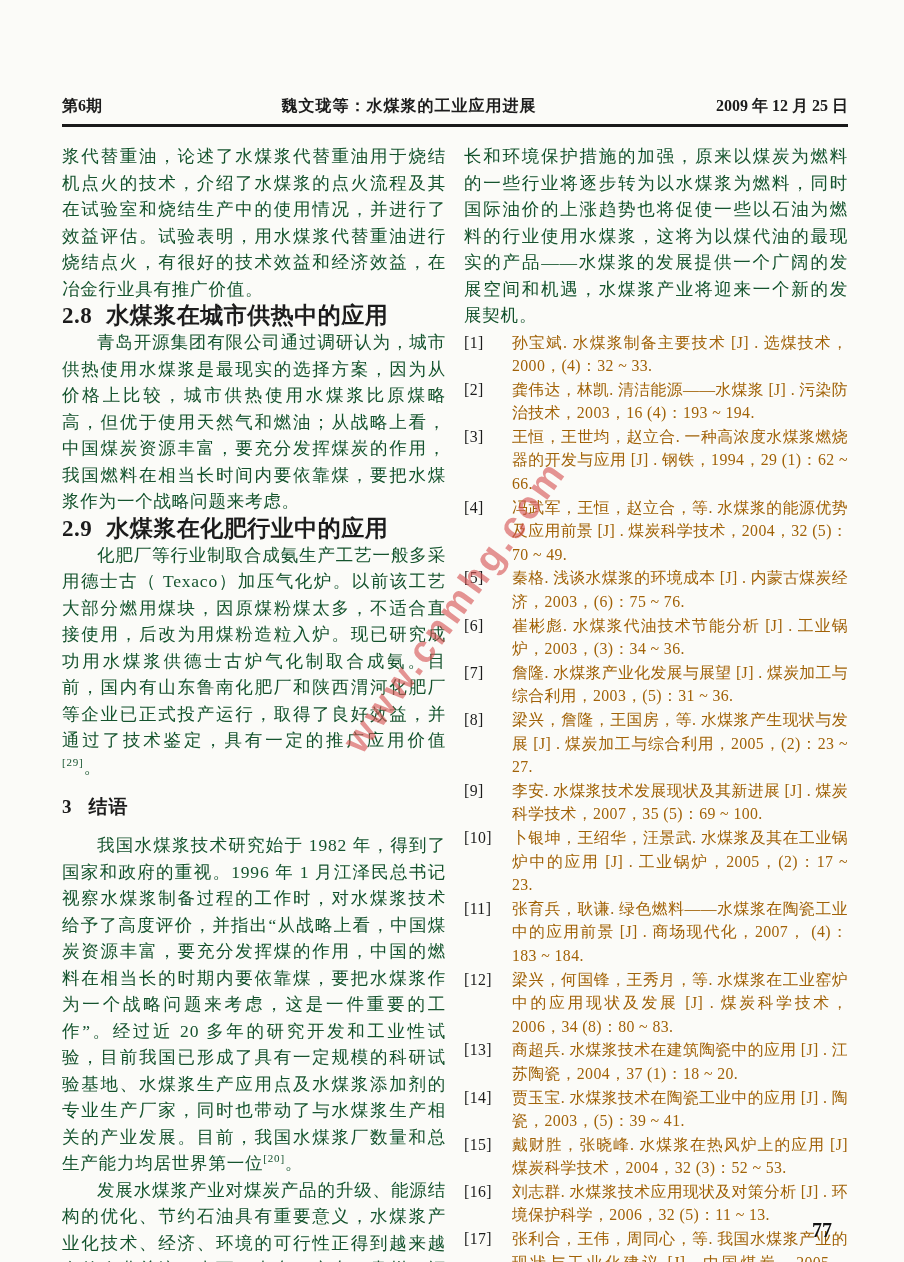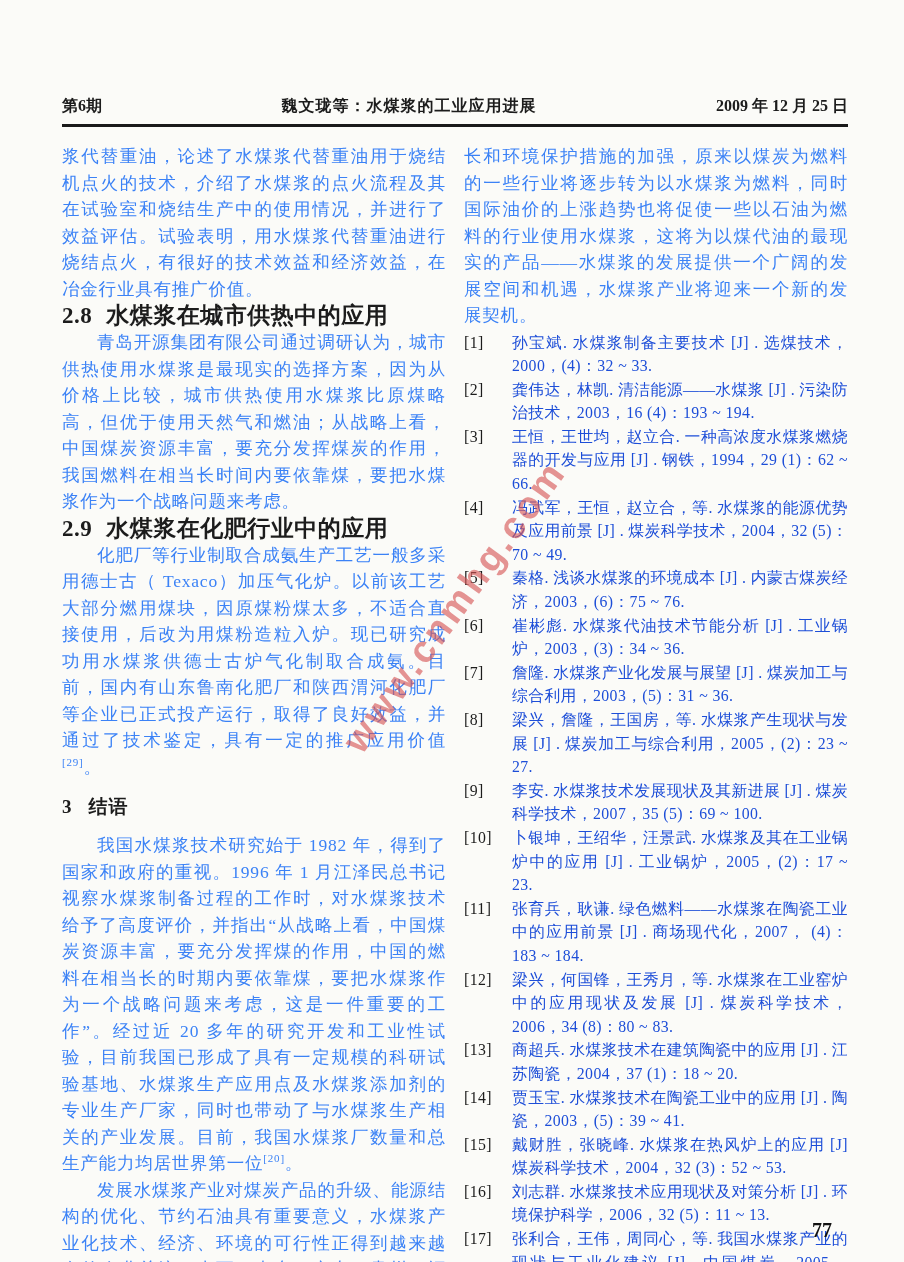--- a/index.html
+++ b/index.html
@@ -32,21 +32,21 @@
     gap: 18px;
     margin-top: 16px;
   }
   .col { flex: 1; min-width: 0; }
   
   .para {
     font-size: 17.5px;
     line-height: 26.5px;
     letter-spacing: 0.8px;
     text-align: justify;
-    color: #3b82f6;
+    color: #14532d;
   }
   .para.indent { text-indent: 2em; }
   .sec-heading {
     font-size: 23px;
     font-weight: bold;
     line-height: 27px;
     letter-spacing: 0.5px;
   }
   .sec-heading .sec-num { margin-right: 14px; }
   .big-heading {
@@ -77,21 +77,21 @@
     line-height: 23.6px;
     letter-spacing: 0.4px;
   }
   .ref-id {
     flex: 0 0 48px;
     padding-top: 0;
   }
   .ref-text {
     flex: 1;
     text-align: justify;
-    color: #1d4ed8;
+    color: #a16207;
   }
   
   .watermark {
     position: absolute;
     left: 262px;
     top: 585px;
     width: 385px;
     text-align: center;
     transform: rotate(-54deg);
     font-family: "Liberation Sans", sans-serif;

